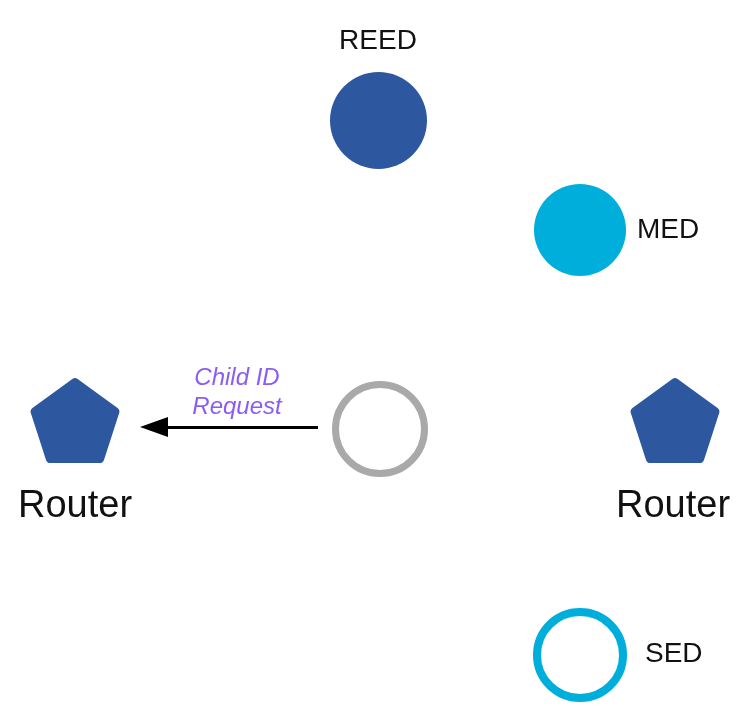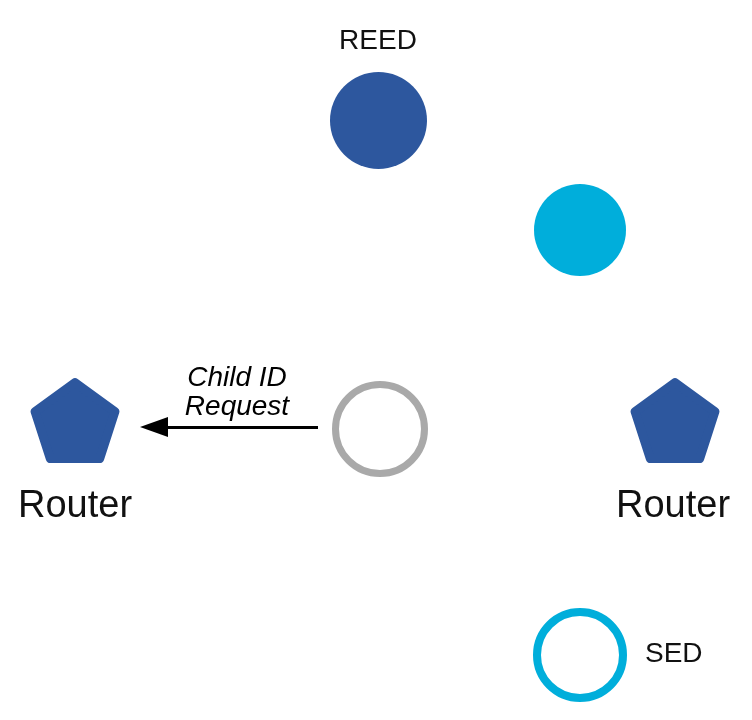--- a/index.html
+++ b/index.html
@@ -30,23 +30,23 @@
   .joining-circle {
     left: 332px; top: 381px; width: 96px; height: 96px;
     background: #ffffff; border: 7px solid #a9a9a9;
   }
 
   .msg {
     position: absolute;
     left: 154px; top: 362px; width: 166px;
     text-align: center;
     font-style: italic;
-    font-size: 28px;
+    font-size: 24px;
     line-height: 29px;
-    color: #000000;
+    color: #8b5cf6;
   }
 
   .arrow-line {
     position: absolute;
     left: 155px; top: 426px; width: 163px; height: 3px;
     background: #000000;
   }
   .arrow-head {
     position: absolute;
     left: 140px; top: 417px;
@@ -79,20 +79,21 @@
 <body>
 
 <div class="canvas">
 
   <div class="label reed-label">REED</div>
 
   <div class="circle reed-circle"></div>
 
   <div class="circle med-circle"></div>
 
+  <div class="label med-label">MED</div>
 
   <div class="msg">
     <div>Child ID</div>
     <div>Request</div>
   </div>
 
   <div class="arrow-line"></div>
 
   <div class="arrow-head"></div>
 

